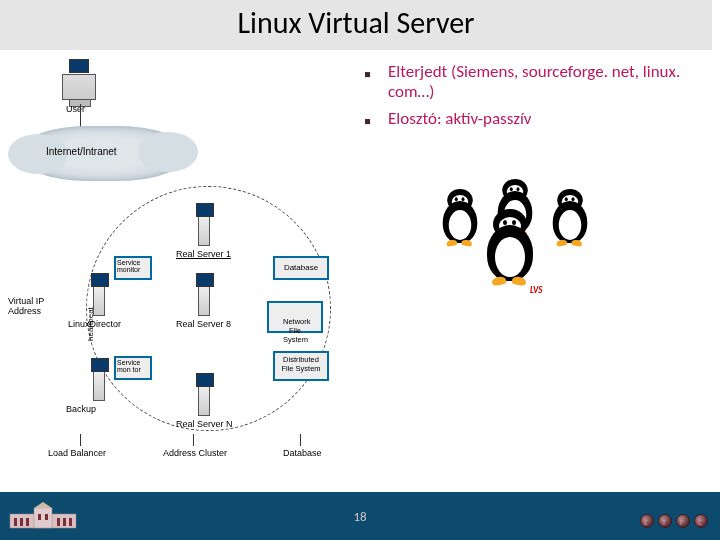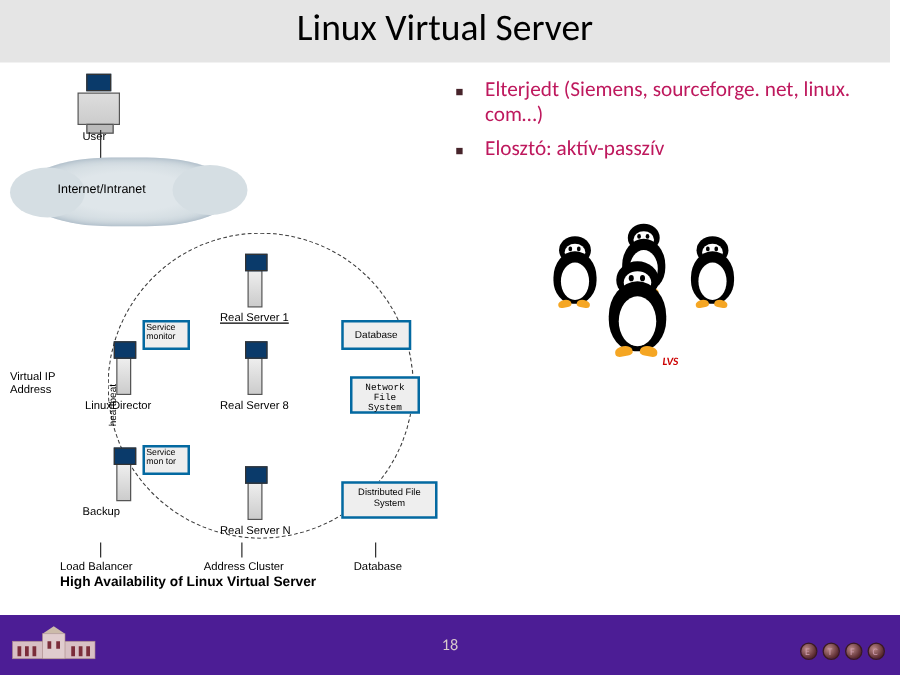--- a/index.html
+++ b/index.html
@@ -10,21 +10,21 @@
 
   .content { display: flex; width: 720px; height: 442px; }
 
   .left { width: 360px; padding: 6px 4px 0 8px; position: relative; }
   .right { width: 360px; padding: 12px 20px 0 0; }
 
   .bullet-list { list-style: none; }
   .bullet-list li { position: relative; padding-left: 28px; font-size: 17px; color: #be185d; line-height: 1.2; margin-bottom: 6px; }
   .bullet-list li::before { content: "▪"; position: absolute; left: 4px; top: 0; font-size: 20px; color: #47242b; }
 
-  .footer { position: absolute; bottom: 0; left: 0; width: 720px; height: 48px; background: #4c1d95; display: flex; align-items: center; justify-content: center; }
+  .footer { position: absolute; bottom: 0; left: 0; width: 720px; height: 48px; background: #0c4a6e; display: flex; align-items: center; justify-content: center; }
   .footer-left { position: absolute; left: 8px; bottom: 6px; }
   .footer-right { position: absolute; right: 12px; bottom: 12px; display: flex; gap: 4px; }
   .page-num { color: #d8c9cc; font-size: 13px; }
 
   .building-icon { width: 70px; height: 30px; }
   .dot { width: 14px; height: 14px; border-radius: 50%; background: radial-gradient(circle at 35% 35%, #b88, #5a2a30 70%); border: 1px solid #3a1a20; position: relative; }
   .dot span { position: absolute; color: #c9a; font-size: 8px; top: 2px; left: 3px; }
 
   
   .diagram { position: relative; width: 340px; height: 420px; font-family: Arial, sans-serif; }
@@ -96,31 +96,30 @@
       <div class="box" style="left:106px; top:300px; width:38px; height:24px; font-size:7px; padding:1px;">Service mon tor</div>
 
       <div class="tower" style="left:190px; top:160px;"></div>
       <div class="lbl" style="left:168px; top:193px;text-decoration:underline;">Real Server 1</div>
       <div class="tower" style="left:190px; top:230px;"></div>
       <div class="lbl" style="left:168px; top:263px;">Real Server 8</div>
       <div class="tower" style="left:190px; top:330px;"></div>
       <div class="lbl" style="left:168px; top:363px;">Real Server N</div>
 
       <div class="box" style="left:265px; top:200px; width:56px; height:24px; font-size:8px; text-align:center; padding-top:5px;">Database</div>
-      <div class="box" style="left:272px; top:245px; width:56px; height:30px; font-size:7.5px; text-align:center; padding:4px;font-family:Liberation Mono, monospace;">Network File System</div>
-      <div class="box" style="left:265px; top:295px; width:77px; height:30px; font-size:7.5px; text-align:center; padding:2px;margin-top:34px;">Distributed File System</div>
+      <div class="box" style="left:259px; top:245px; width:56px; height:30px; font-size:7.5px; text-align:center; padding:14px;">Network File System</div>
+      <div class="box" style="left:265px; top:295px; width:56px; height:30px; font-size:7.5px; text-align:center; padding:2px;">Distributed File System</div>
 
       <div class="lbl" style="left:40px; top:392px;">Load Balancer</div>
       <div class="lbl" style="left:155px; top:392px;">Address Cluster</div>
       <div class="lbl" style="left:275px; top:392px;">Database</div>
       <div class="arrow-v" style="left:72px; top:378px; height:12px;"></div>
       <div class="arrow-v" style="left:185px; top:378px; height:12px;"></div>
       <div class="arrow-v" style="left:292px; top:378px; height:12px;"></div>
 
-      <div class="caption">High Availability of Linux Virtual Server</div>
     </div>
   </div>
 
   <div class="right">
     <ul class="bullet-list">
       <li>Elterjedt (Siemens, sourceforge. net, linux. com…)</li>
       <li>Elosztó: aktív-passzív</li>
     </ul>
 
     <div class="penguins">

